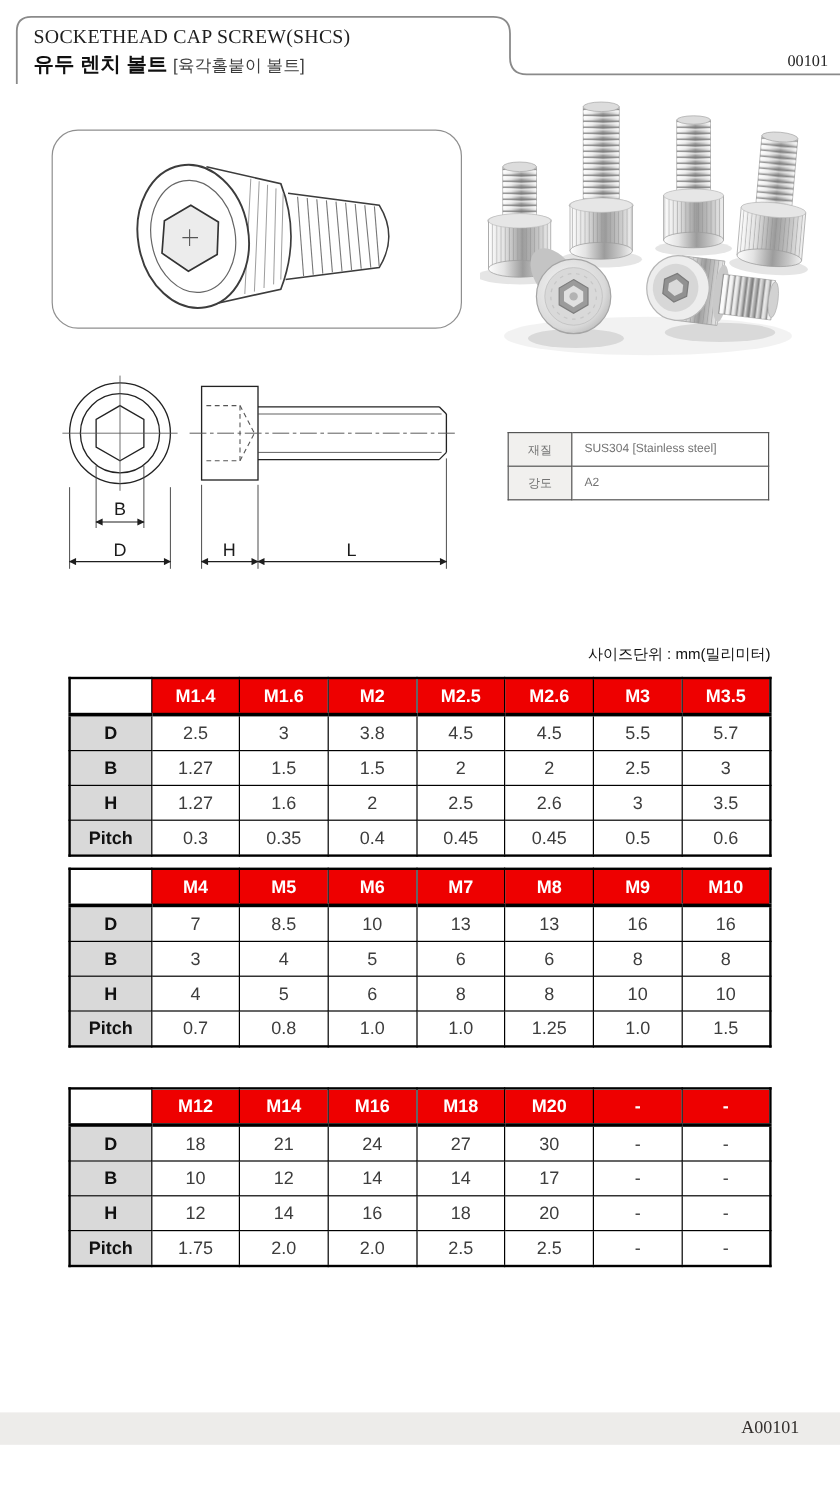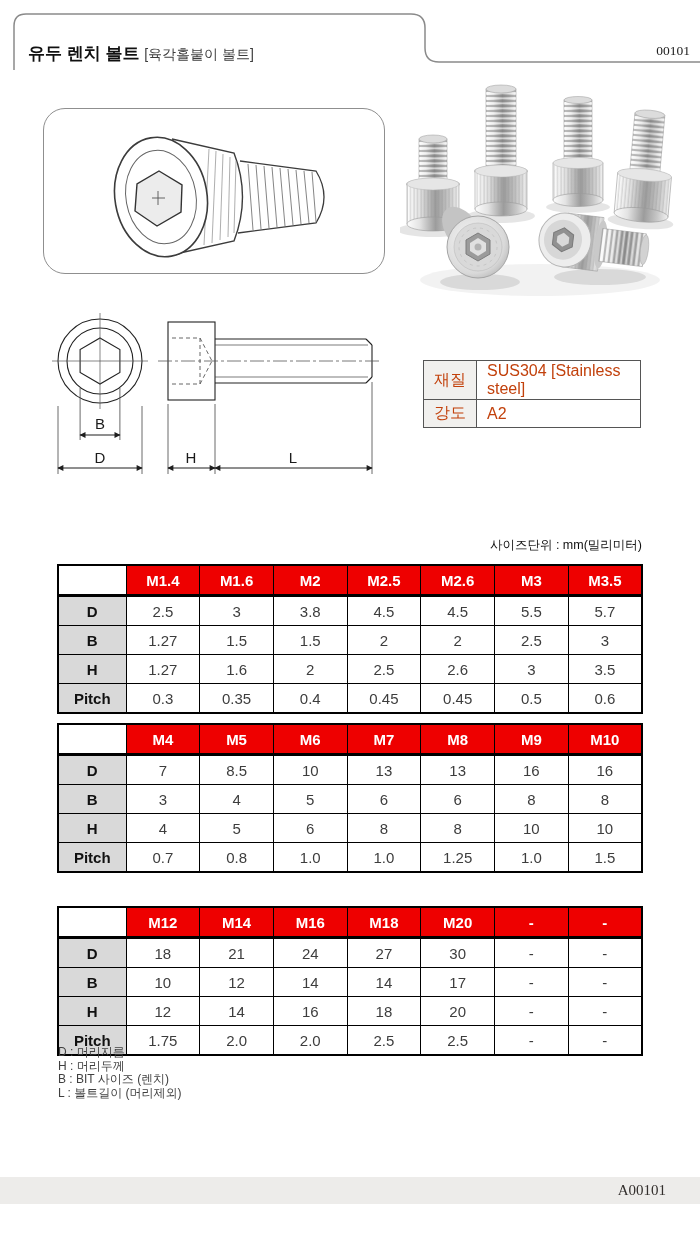--- a/index.html
+++ b/index.html
@@ -18,21 +18,21 @@
   
   #lineart-box{position:absolute;left:43px;top:108px;width:340px;height:164px;
                border:1.4px solid #8f8f8f;border-radius:22px;overflow:hidden;background:#fff;}
   #photo-svg{position:absolute;left:400px;top:80px;}
 
   
   #tech-svg{position:absolute;left:35px;top:300px;}
 
   
   #spec-table{position:absolute;left:423px;top:360px;border-collapse:collapse;width:218px;}
-  #spec-table td{border:1px solid #555;font-size:16px;color:#c2410c;height:25px;}
+  #spec-table td{border:1px solid #555;font-size:10px;color:#737373;height:25px;}
   #spec-table td.lab{background:#f1f0ee;text-align:center;width:50px;}
   #spec-table td.val{background:#fff;padding-left:10px;margin-top:32px;}
 
   
   .unit-note{position:absolute;right:58px;top:537px;font-size:12.5px;color:#111;}
 
   
   .size-table-wrap{position:absolute;left:57px;width:602px;}
   .size-table{border-collapse:collapse;table-layout:fixed;width:586px;border:2px solid #000;}
   .size-table th,.size-table td{border:1px solid #000;height:28px;text-align:center;
@@ -51,20 +51,21 @@
                text-align:right;line-height:27px;padding-right:34px;box-sizing:border-box;}
 </style>
 </head>
 <body>
 
 <div id="page">
 
   <svg id="header-svg" width="700" height="75" viewBox="0 0 700 75">
     <path d="M14,70 L14,26 Q14,14 26,14 L411,14 Q425,14 425,28 L425,48 Q425,62 439,62 L700,62" fill="none" stroke="#8a8a8a" stroke-width="1.5"></path>
   </svg>
+  <div class="title-en">SOCKETHEAD CAP SCREW(SHCS)</div>
   <div class="title-ko">
     <span>유두 렌치 볼트</span>
     <span class="sub">[육각홀붙이 볼트]</span>
   </div>
   <div class="page-code">00101</div>
 
   <div id="lineart-box">
     <svg width="340" height="164" viewBox="0 0 340 164">
       <g stroke="#3c3c3c" stroke-width="1.3" fill="none">
 
@@ -484,24 +485,18 @@
             <td>2.0</td>
             <td>2.5</td>
             <td>2.5</td>
             <td>-</td>
             <td>-</td>
           </tr>
         </tbody>
       </table>
     </div>
 
-  <div class="legend">
-    <div>D : 머리지름</div>
-    <div>H : 머리두께</div>
-    <div>B : BIT 사이즈 (렌치)</div>
-    <div>L : 볼트길이 (머리제외)</div>
-  </div>
 
   <div class="footer-band">
     <span>A00101</span>
   </div>
 
 </div>
 
 </body></html>

